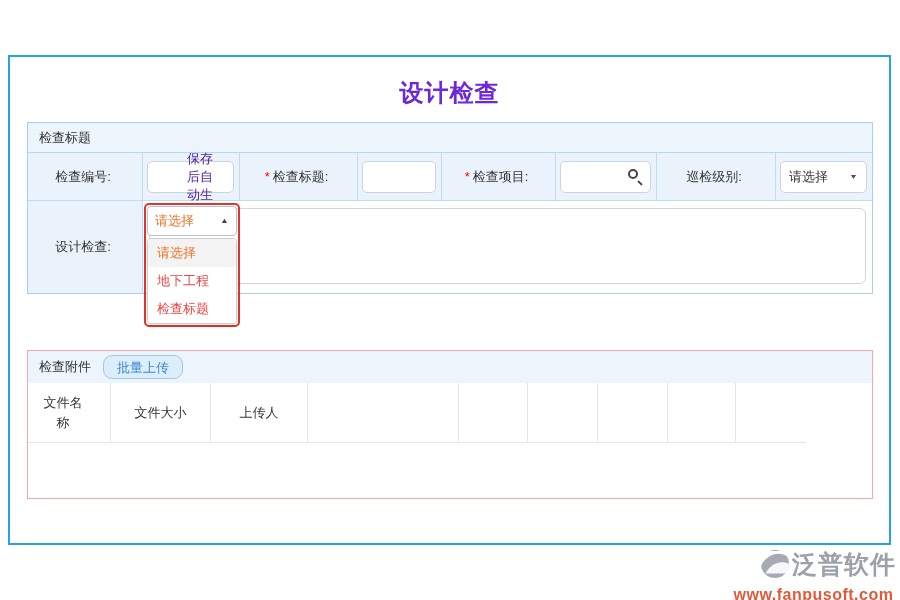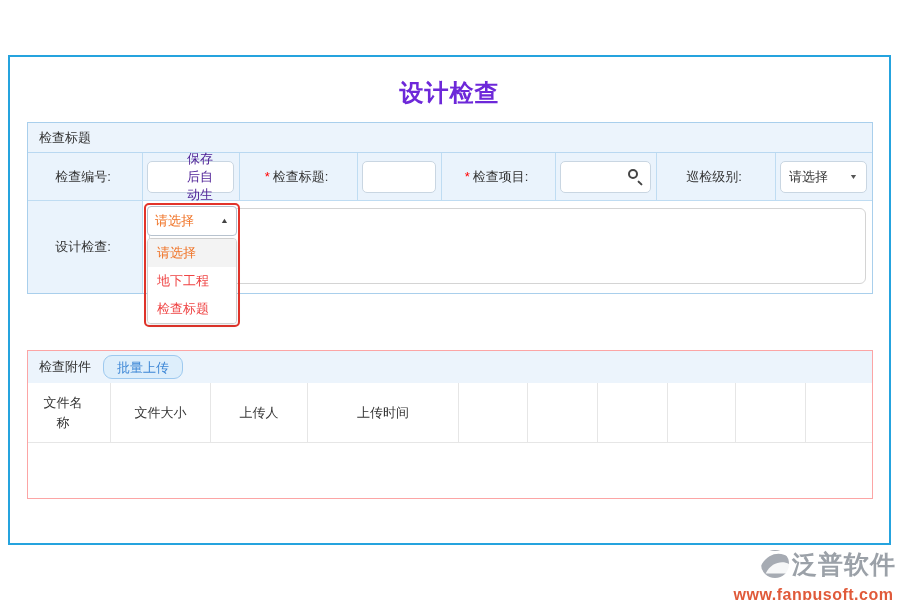--- a/index.html
+++ b/index.html
@@ -155,21 +155,20 @@
 
     <section class="attach">
       <div class="att-head">
         <span>检查附件</span>
         <button class="upload-btn">批量上传</button>
       </div>
       <div class="att-table">
         <div class="att-th">文件名称</div>
         <div class="att-th">文件大小</div>
         <div class="att-th">上传人</div>
-        <div class="att-th">上传时间</div>
         <div class="att-th"></div>
         <div class="att-th"></div>
         <div class="att-th"></div>
         <div class="att-th"></div>
         <div class="att-th"></div>
         <div class="att-th"></div>
       </div>
       <div class="att-body"></div>
     </section>
   </div>

